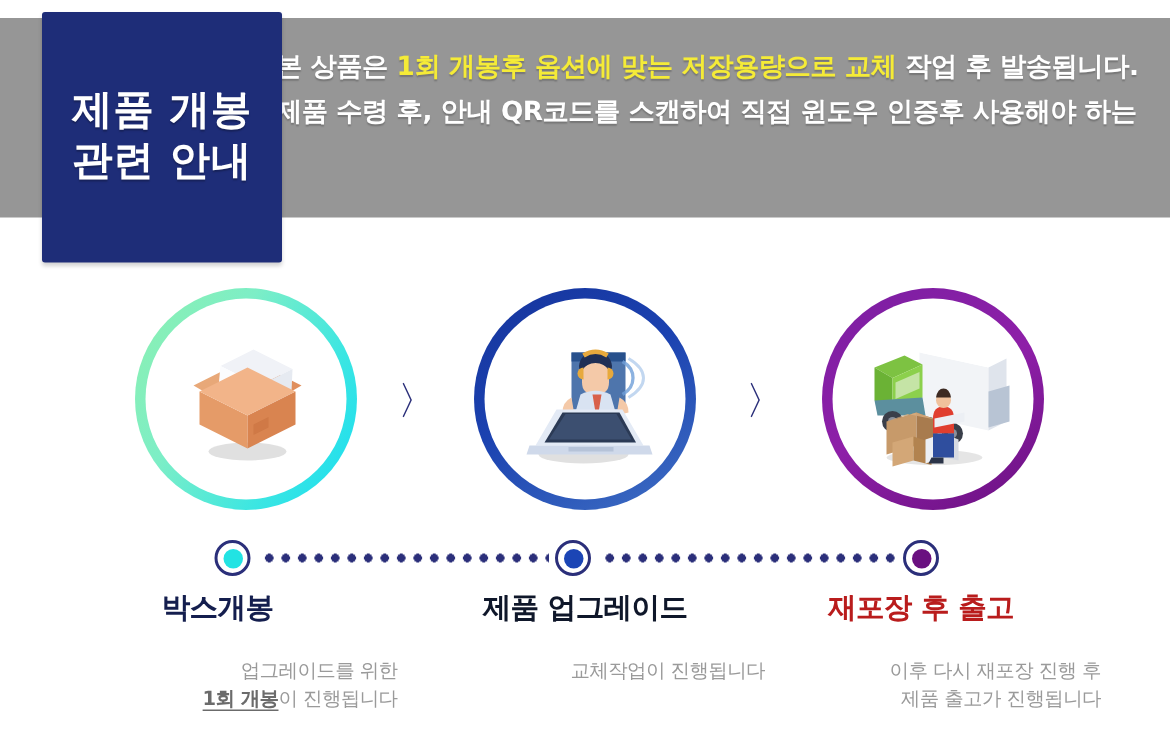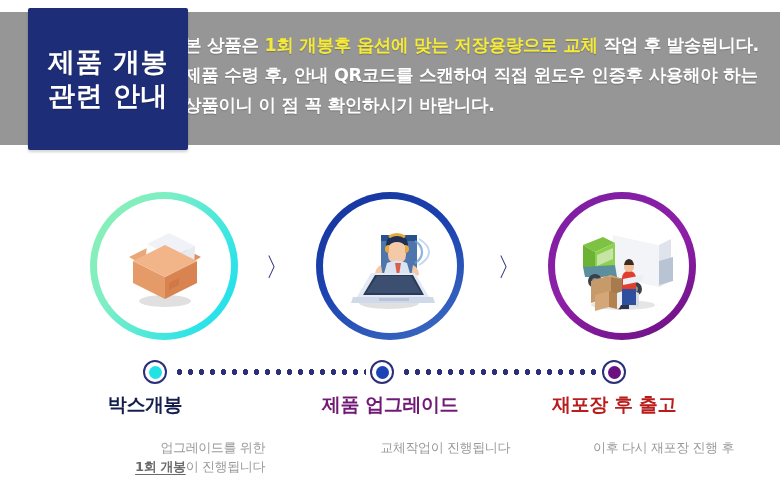--- a/index.html
+++ b/index.html
@@ -18,21 +18,21 @@
   .notice-band {
     position:absolute;
     left:0; top:12px;
     width:780px; height:133px;
     background:#969696;
   }
 
   .notice-badge {
     position:absolute;
     left:28px; top:8px;
-    width:160px; height:142px;
+    width:160px; height:167px;
     background:#1e2d78;
     border-radius:2px;
     display:flex; flex-direction:column;
     align-items:center; justify-content:center;
     gap:3px;
     box-shadow:0 2px 3px rgba(0,0,0,0.18);
     z-index:3;
   }
   .notice-badge .bline {
     color:#ffffff;
@@ -139,21 +139,21 @@
   .cap.p2 { left:270px; }
   .cap.p3 { left:494px; }
 
   .cap-title {
     font-size:19px; font-weight:bold;
     letter-spacing:-0.4px;
     margin-bottom:20px;
     white-space:nowrap;
   }
   .cap.p1 .cap-title { color:#141e4e; }
-  .cap.p2 .cap-title { color:#701a75; }
+  .cap.p2 .cap-title { color:#0f172a; }
   .cap.p3 .cap-title { color:#b91c1c; }
 
   .cap-desc {
     font-size:13px;
     color:#9a9a9a;
     line-height:19px;
     letter-spacing:-0.4px;
     white-space:nowrap;
     text-align:right;
   }
@@ -173,21 +173,20 @@
   <div class="notice-band"></div>
 
   <div class="notice-badge">
     <span class="bline">제품 개봉</span>
     <span class="bline">관련 안내</span>
   </div>
 
   <div class="notice-text">
     <div class="notice-line"><span>본 상품은 </span><span class="hl">1회 개봉후 옵션에 맞는 저장용량으로 교체</span><span> 작업 후 발송됩니다.</span></div>
     <div class="notice-line">제품 수령 후, 안내 QR코드를 스캔하여 직접 윈도우 인증후 사용해야 하는</div>
-    <div class="notice-line">상품이니 이 점 꼭 확인하시기 바랍니다.</div>
   </div>
 
   <div class="steps-row">
 
     <div class="step-circle c1">
       <div class="ring-inner"></div>
       <svg class="art" viewBox="0 0 110 110">
         <ellipse cx="56" cy="90" rx="26" ry="6" fill="#000" opacity="0.12"></ellipse>
         <polygon points="20,46 40,36 52,42 32,53" fill="#e8a878"></polygon>
         <polygon points="92,46 72,36 60,42 80,53" fill="#e08f5e"></polygon>
@@ -289,16 +288,17 @@
     </div>
 
     <div class="cap p2">
       <div class="cap-title">제품 업그레이드</div>
       <div class="cap-desc">교체작업이 진행됩니다</div>
     </div>
 
     <div class="cap p3">
       <div class="cap-title">재포장 후 출고</div>
       <div class="cap-desc">이후 다시 재포장 진행 후</div>
+      <div class="cap-desc">제품 출고가 진행됩니다</div>
     </div>
   </div>
 
 </div>
 
 </body></html>

